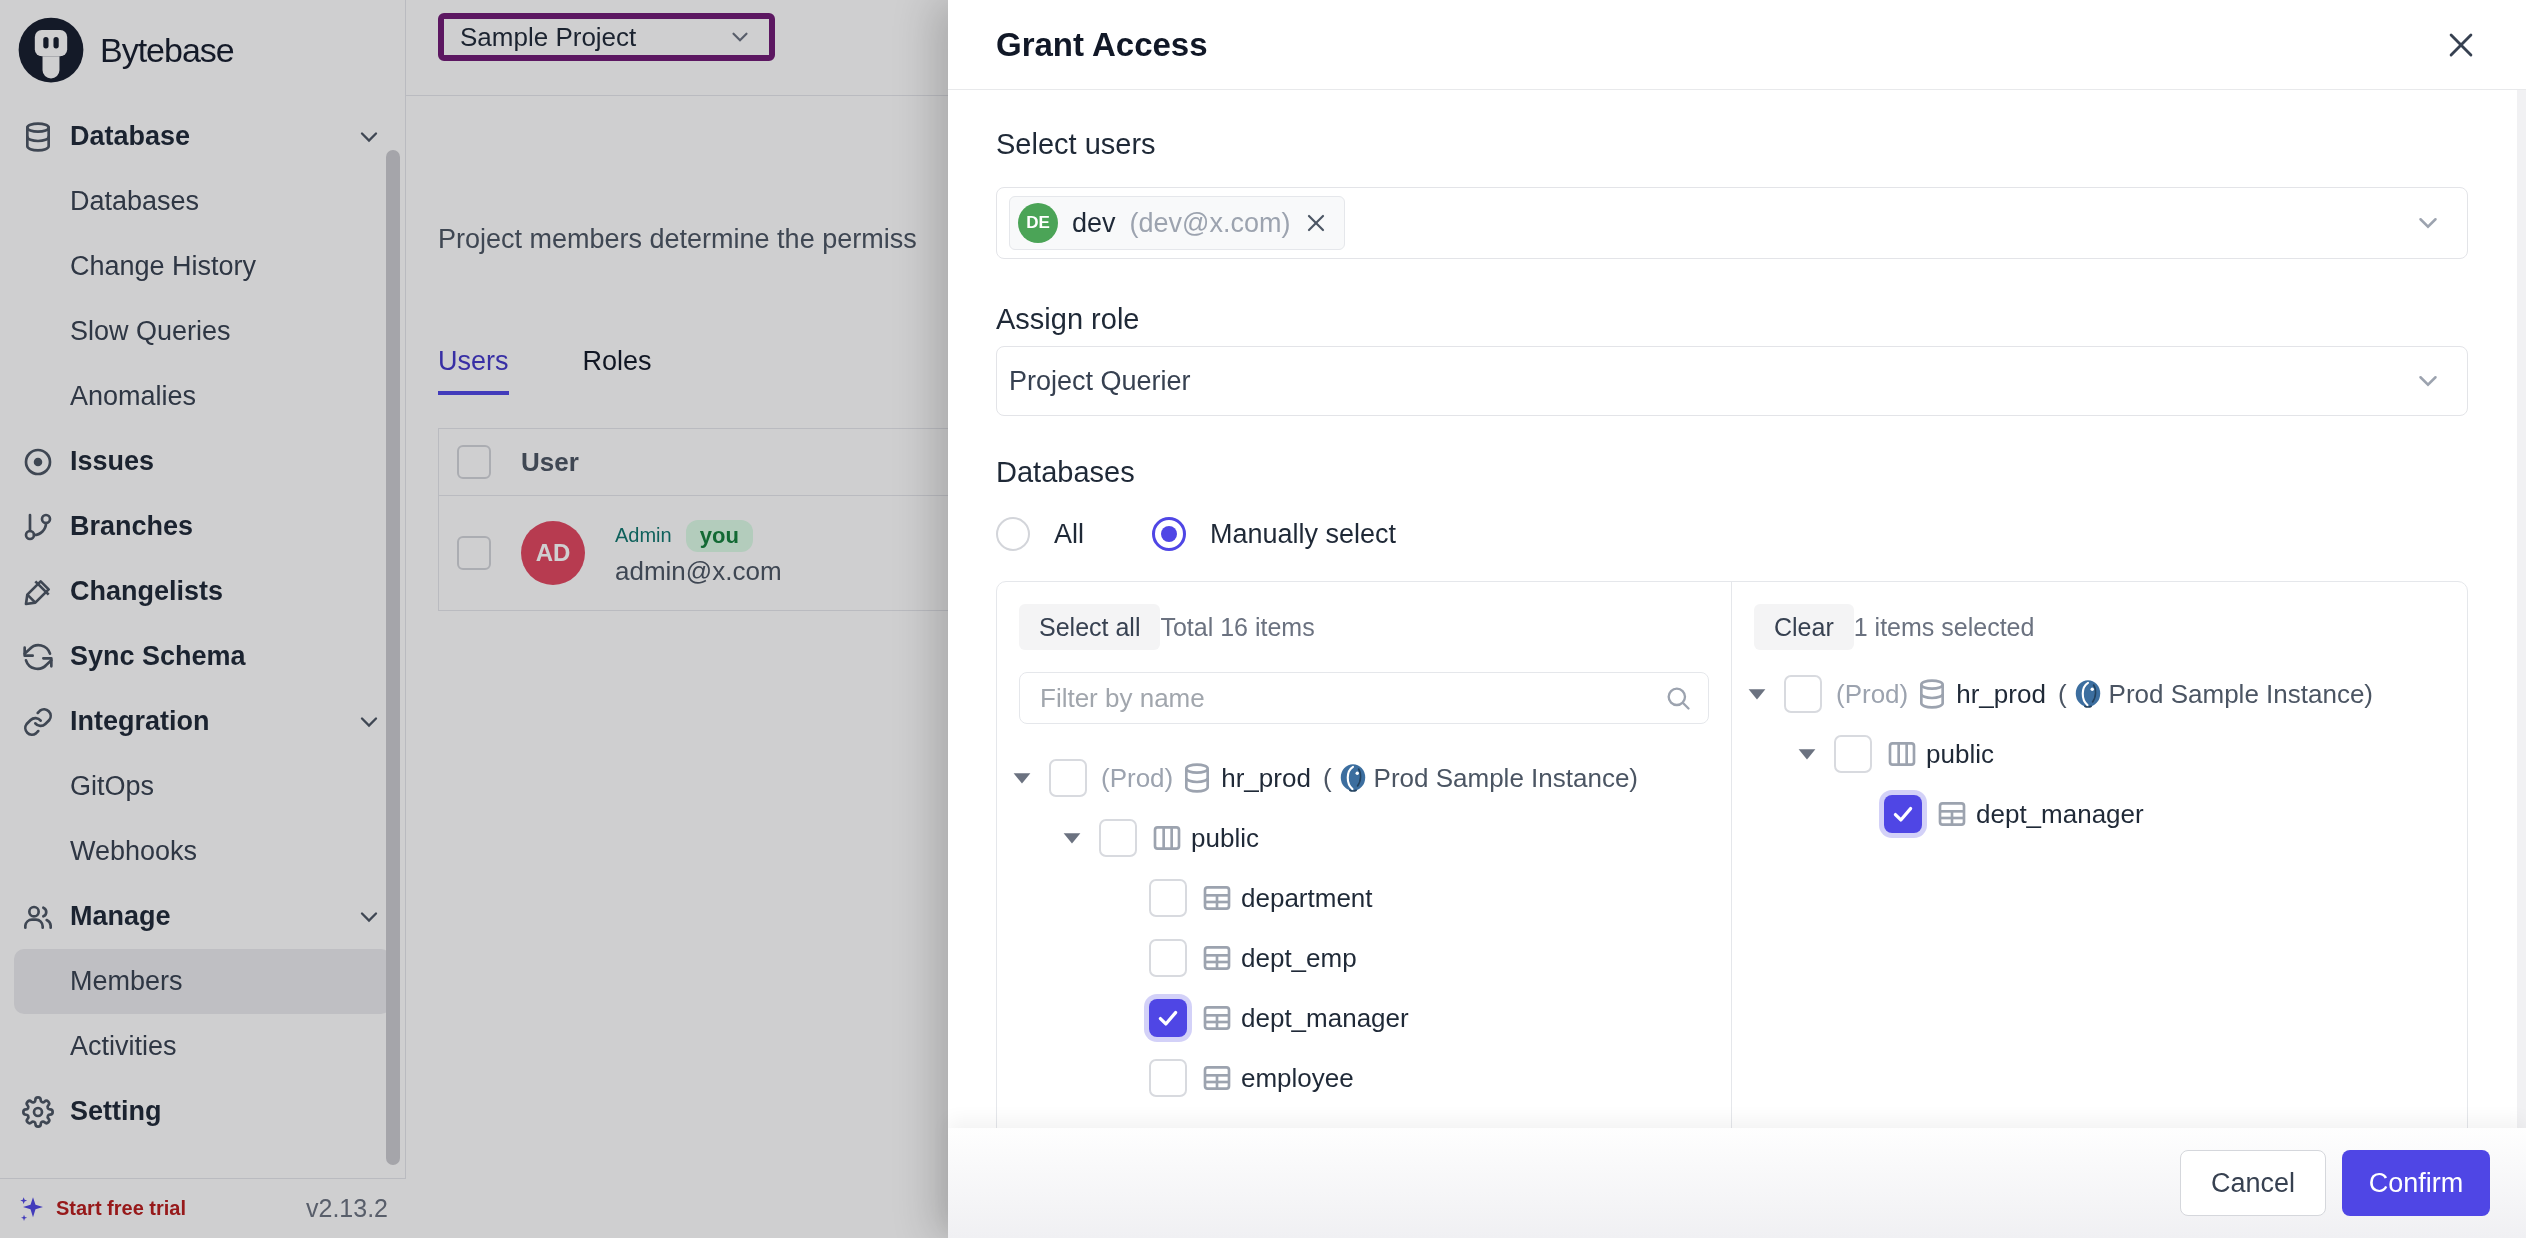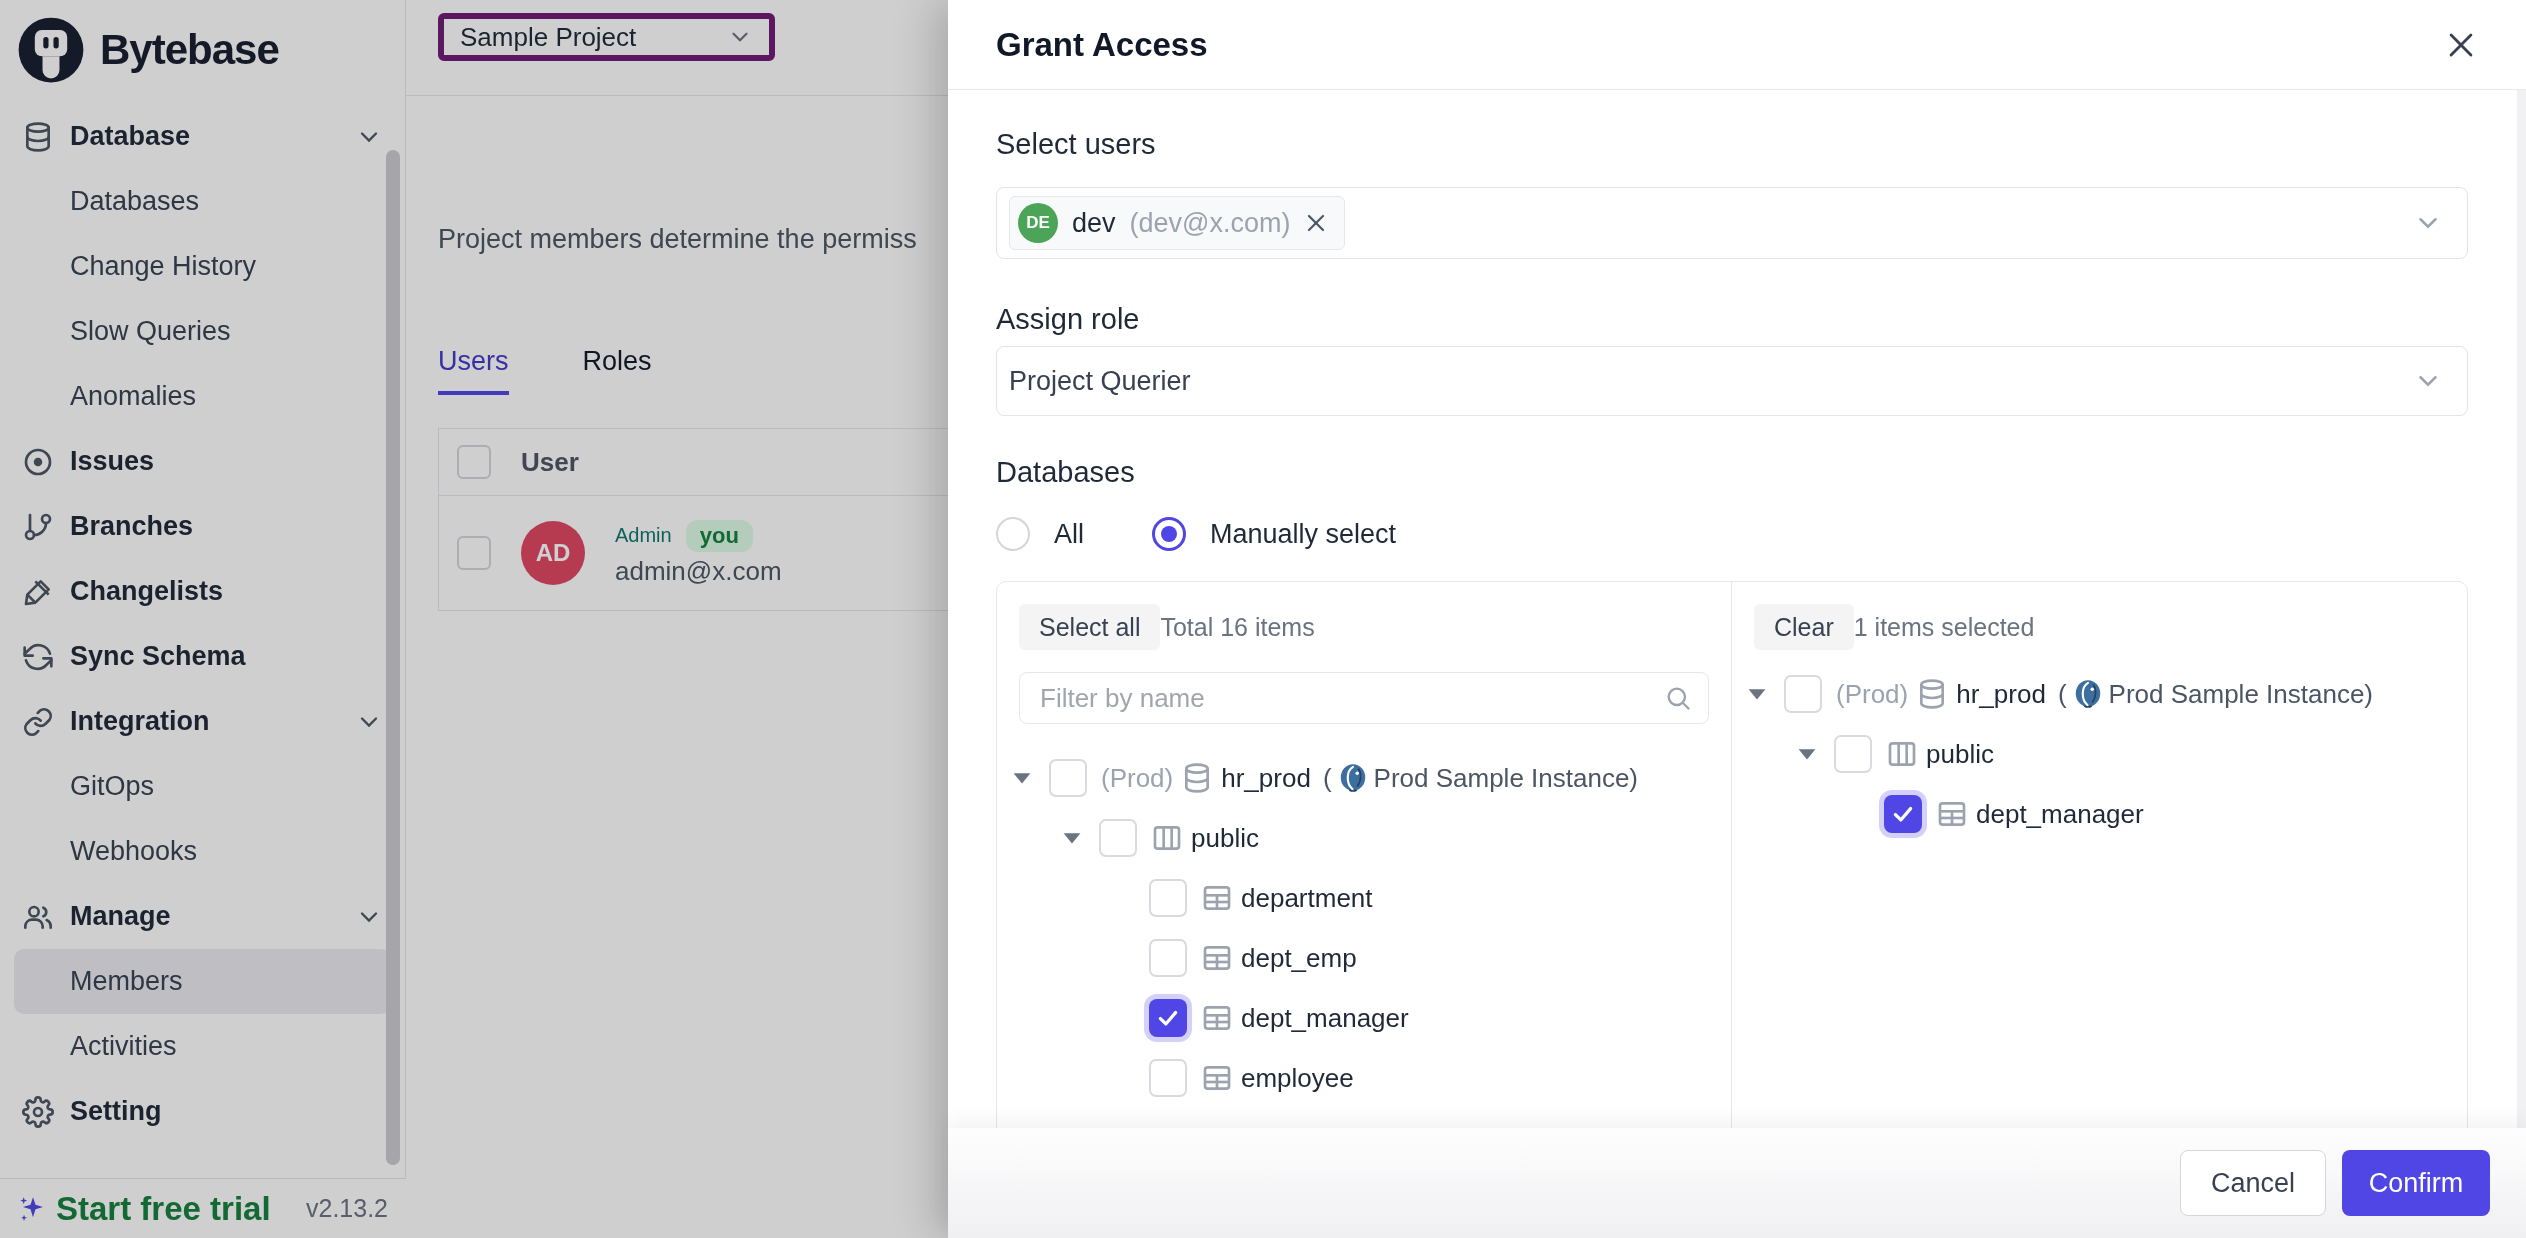--- a/index.html
+++ b/index.html
@@ -3,31 +3,31 @@
 <meta charset="utf-8">
 <style>
   html,body{margin:0;padding:0;}
   body{width:2526px;height:1238px;position:relative;overflow:hidden;background:#fff;
        font-family:"Liberation Sans","DejaVu Sans",sans-serif;color:#1f2937;}
   svg{display:block}
   
   .sidebar{position:absolute;left:0;top:0;width:406px;height:1238px;background:#fff;border-right:1px solid #e5e7eb;box-sizing:border-box;}
   .logo-row{display:flex;align-items:center;gap:12px;padding:8px 14px;height:84px;}
   .logo-mark{width:74px;height:74px;}
-  .logo-text{font-size:42px;font-weight:700;color:#161d2e;letter-spacing:-1px;}
+  .logo-text{font-size:34px;font-weight:400;color:#161d2e;letter-spacing:-1px;}
   .nav{padding:4px 14px 0 14px;}
   .nav-row{height:65px;display:flex;align-items:center;gap:16px;font-size:27px;color:#374151;border-radius:10px;padding:0 8px;}
   .nav-row .nicon{width:32px;height:32px;color:#4b5563;flex:0 0 32px;}
   .nav-row.section{color:#1f2937;font-weight:600;}
   .nav-row.child{padding-left:56px;}
   .nav-row.active{background:#ececef;}
   .nav-row .chev{margin-left:auto;color:#4b5563;width:28px;height:28px;}
   .side-scroll{position:absolute;right:5px;top:150px;width:14px;height:1015px;border-radius:7px;background:#cbcbd0;}
   .side-footer{position:absolute;left:0;bottom:0;width:406px;height:60px;border-top:1px solid #e5e7eb;display:flex;align-items:center;padding:0 18px;box-sizing:border-box;background:#fff;}
-  .trial{display:flex;align-items:center;gap:8px;color:#15803d;font-size:33px;font-weight:600;}
+  .trial{display:flex;align-items:center;gap:8px;color:#b91c1c;font-size:20px;font-weight:600;}
   .version{margin-left:auto;color:#6b7280;font-size:25px;}
   
   .topbar{position:absolute;left:406px;top:0;width:542px;height:96px;background:#fff;border-bottom:1px solid #e5e7eb;box-sizing:border-box;}
   .proj-select{position:absolute;left:32px;top:13px;width:337px;height:48px;border:6px solid #701a75;border-radius:6px;display:flex;align-items:center;padding:0 16px;box-sizing:border-box;font-size:26px;color:#1f2937;background:#fff;}
   .proj-select .chev{margin-left:auto;color:#6b7280;width:26px;height:26px;}
   .content{position:absolute;left:406px;top:96px;width:542px;height:1142px;background:#fff;overflow:hidden;}
   .desc{position:absolute;left:32px;top:124px;width:620px;font-size:27px;line-height:39px;color:#4b5563;white-space:nowrap;}
   .desc .learn{color:#2563eb;display:inline-flex;align-items:center;gap:2px;}
   .desc .ext{width:25px;height:25px;color:#2563eb;display:inline-block;vertical-align:-3px;}
   .tabs{position:absolute;left:32px;top:250px;display:flex;gap:74px;font-size:27px;}

